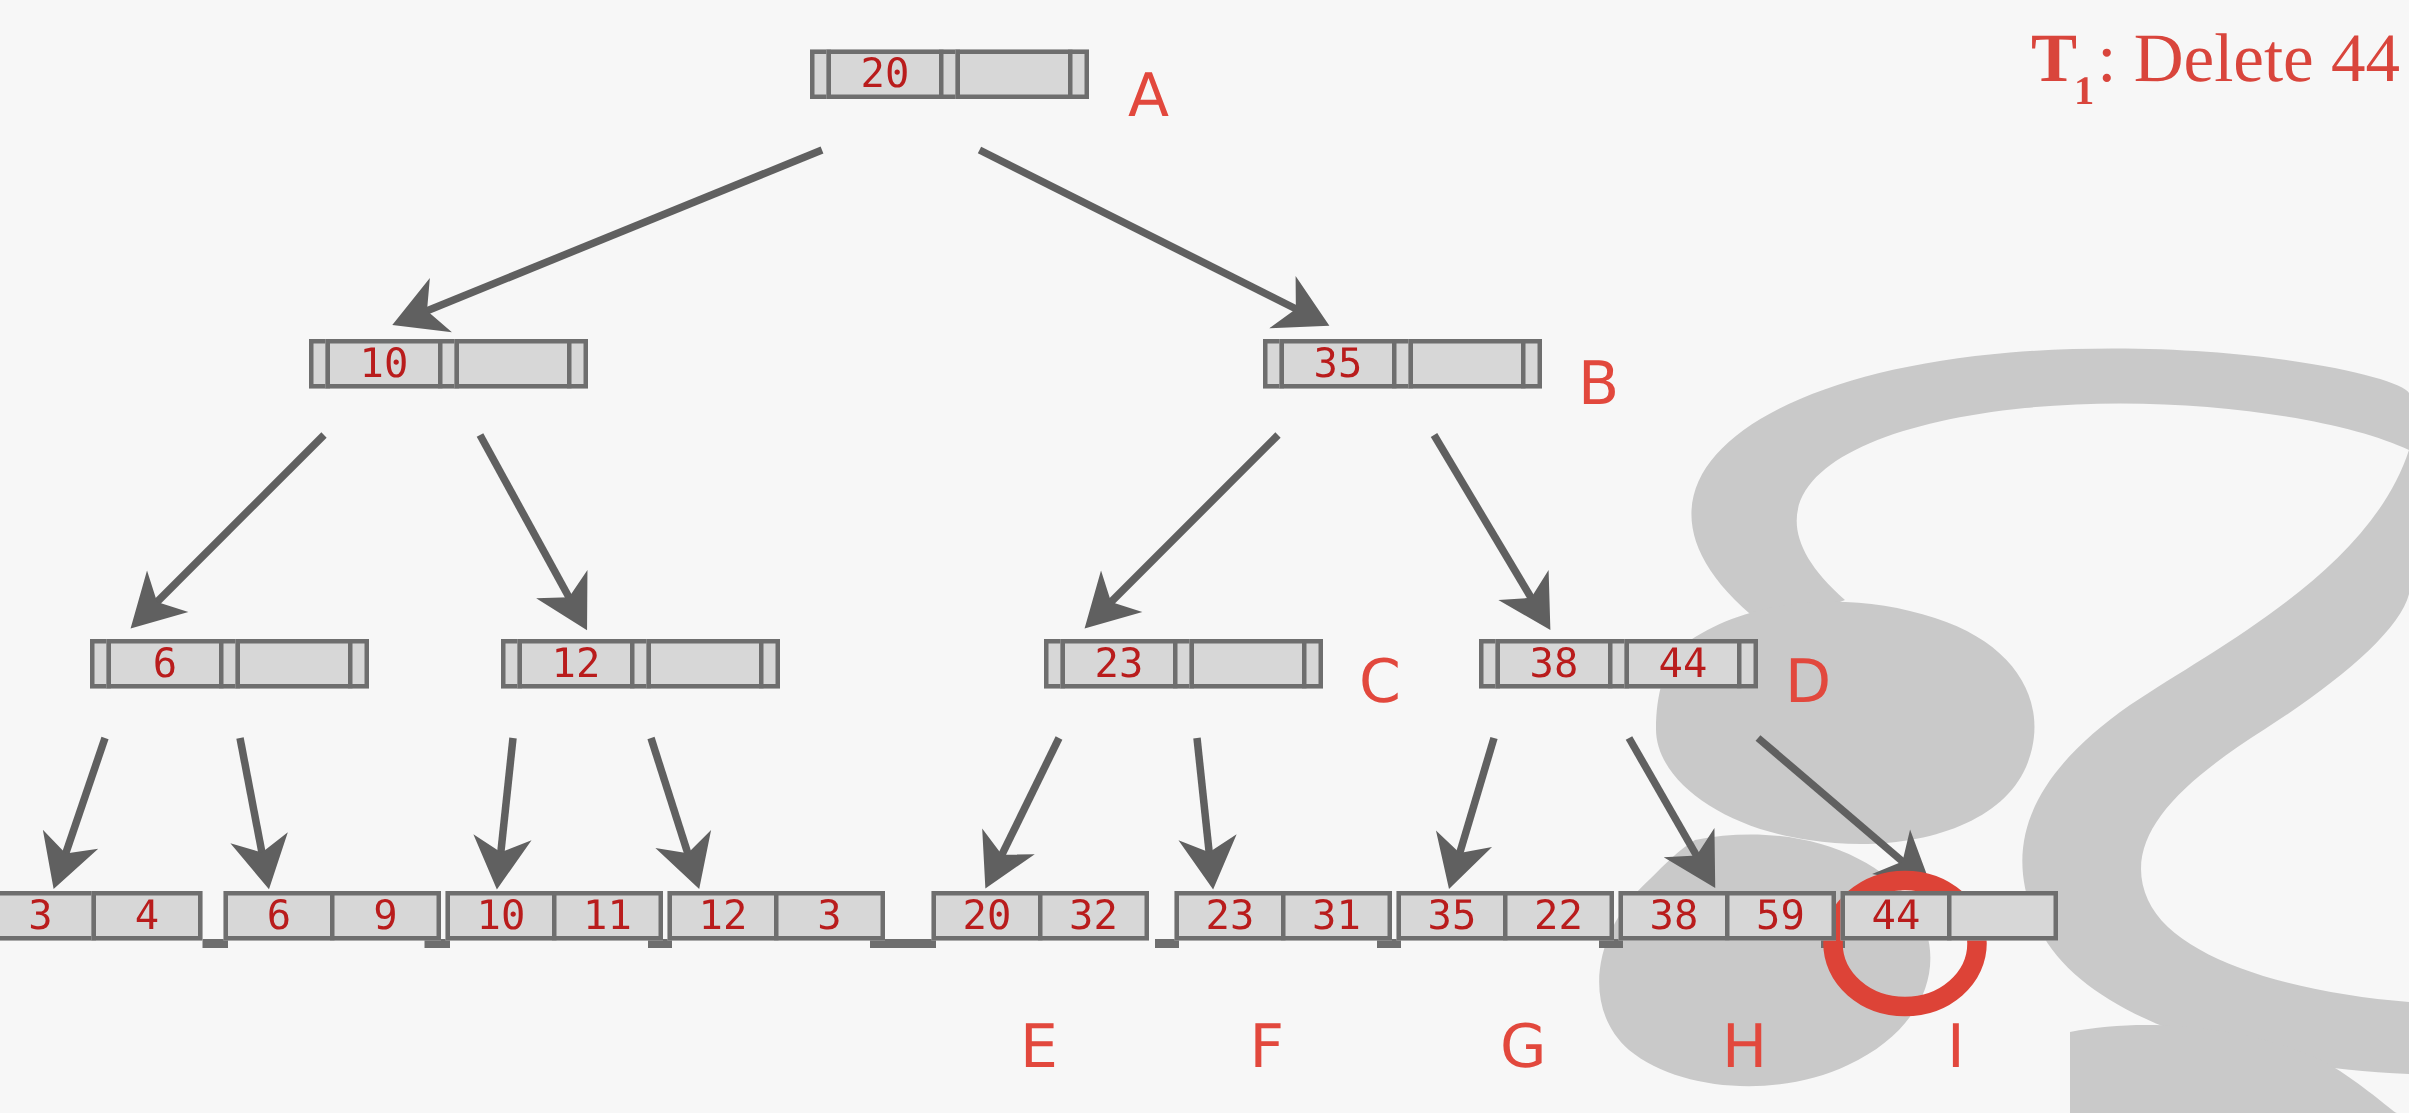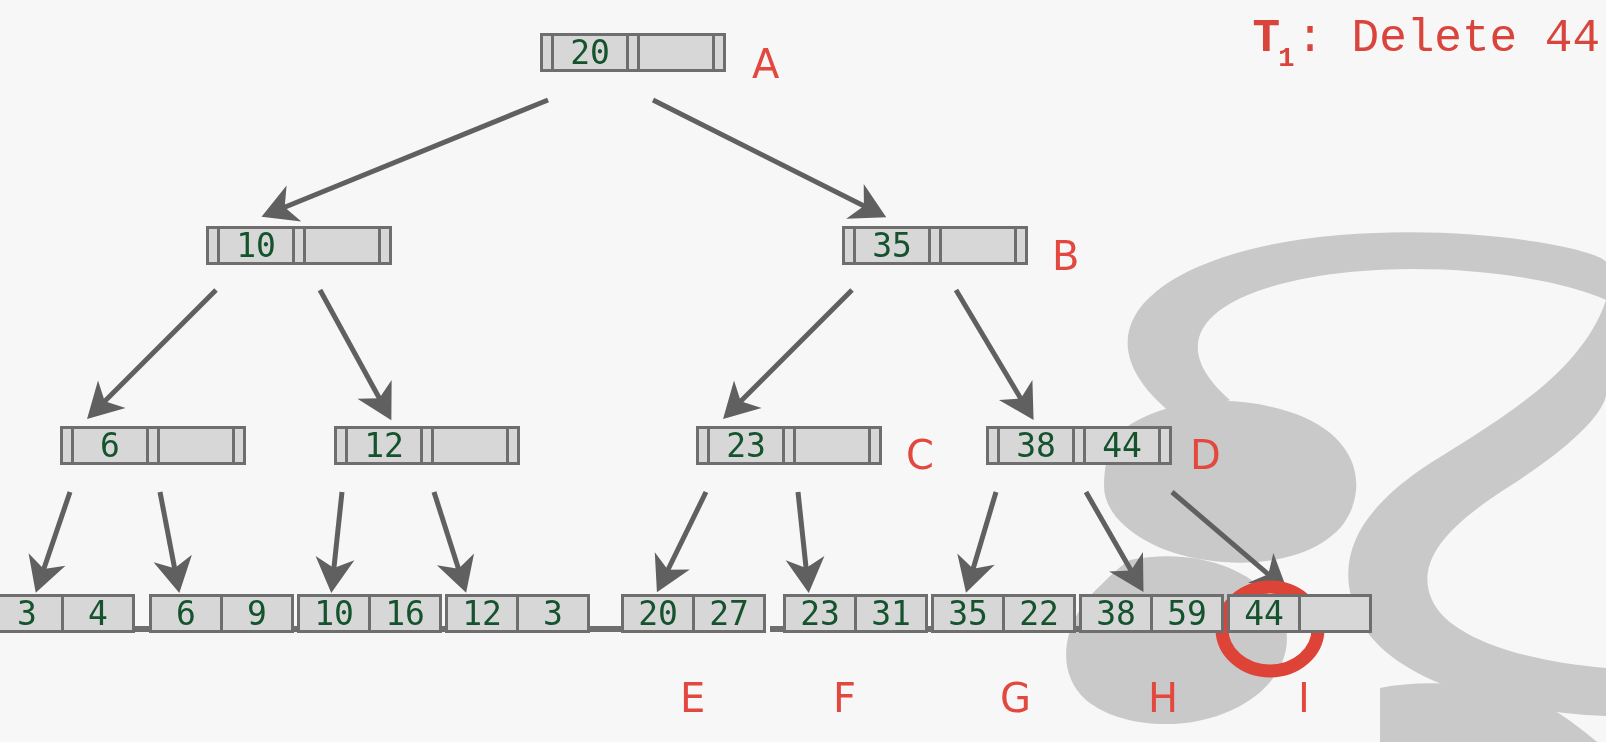--- a/index.html
+++ b/index.html
@@ -21,21 +21,21 @@
     left: 0; top: 0;
     width: 1606px; height: 742px;
     pointer-events: none;
   }
   
   #title {
     position: absolute;
     right: 6px;
     top: 16px;
     color: #d9453c;
-    font-family: Liberation Mono, monospace;
+    font-family: Liberation Serif, serif;
     font-size: 46px;
     line-height: 1;
     white-space: nowrap;
   }
   #title .tbold { font-weight: bold; }
   #title .sub {
     font-size: 27px;
     font-weight: bold;
     vertical-align: sub;
     position: relative;
@@ -49,23 +49,23 @@
     align-items: stretch;
     box-sizing: border-box;
   }
   .cell {
     box-sizing: border-box;
     border: 3px solid #6e6e6e;
     background: #d7d7d7;
     display: flex;
     align-items: center;
     justify-content: center;
-    color: #14532d;
+    color: #b91c1c;
     font-family: "DejaVu Sans Mono", monospace;
-    font-size: 33px;
+    font-size: 27px;
     line-height: 1;
     margin-left: -3px;
   }
   .cell:first-child { margin-left: 0; }
   .cell.ptr { width: 14px; }
   .cell.key { width: 78px; }
   .cell.leafkey { width: 74px; }
   
   .nlabel {
     position: absolute;
@@ -230,31 +230,31 @@
     <div class="cell leafkey">4</div>
   </div>
 
   <div class="node" style="left:149px; top:594px;">
     <div class="cell leafkey">6</div>
     <div class="cell leafkey">9</div>
   </div>
 
   <div class="node" style="left:297px; top:594px;">
     <div class="cell leafkey">10</div>
-    <div class="cell leafkey">16</div>
+    <div class="cell leafkey">11</div>
   </div>
 
   <div class="node" style="left:445px; top:594px;">
     <div class="cell leafkey">12</div>
     <div class="cell leafkey">3</div>
   </div>
 
   <div class="node" style="left:621px; top:594px;">
     <div class="cell leafkey">20</div>
-    <div class="cell leafkey">27</div>
+    <div class="cell leafkey">32</div>
   </div>
   <div class="nlabel" style="left:680px; top:678px;">E</div>
 
   <div class="node" style="left:783px; top:594px;">
     <div class="cell leafkey">23</div>
     <div class="cell leafkey">31</div>
   </div>
   <div class="nlabel" style="left:833px; top:678px;">F</div>
 
   <div class="node" style="left:931px; top:594px;">

